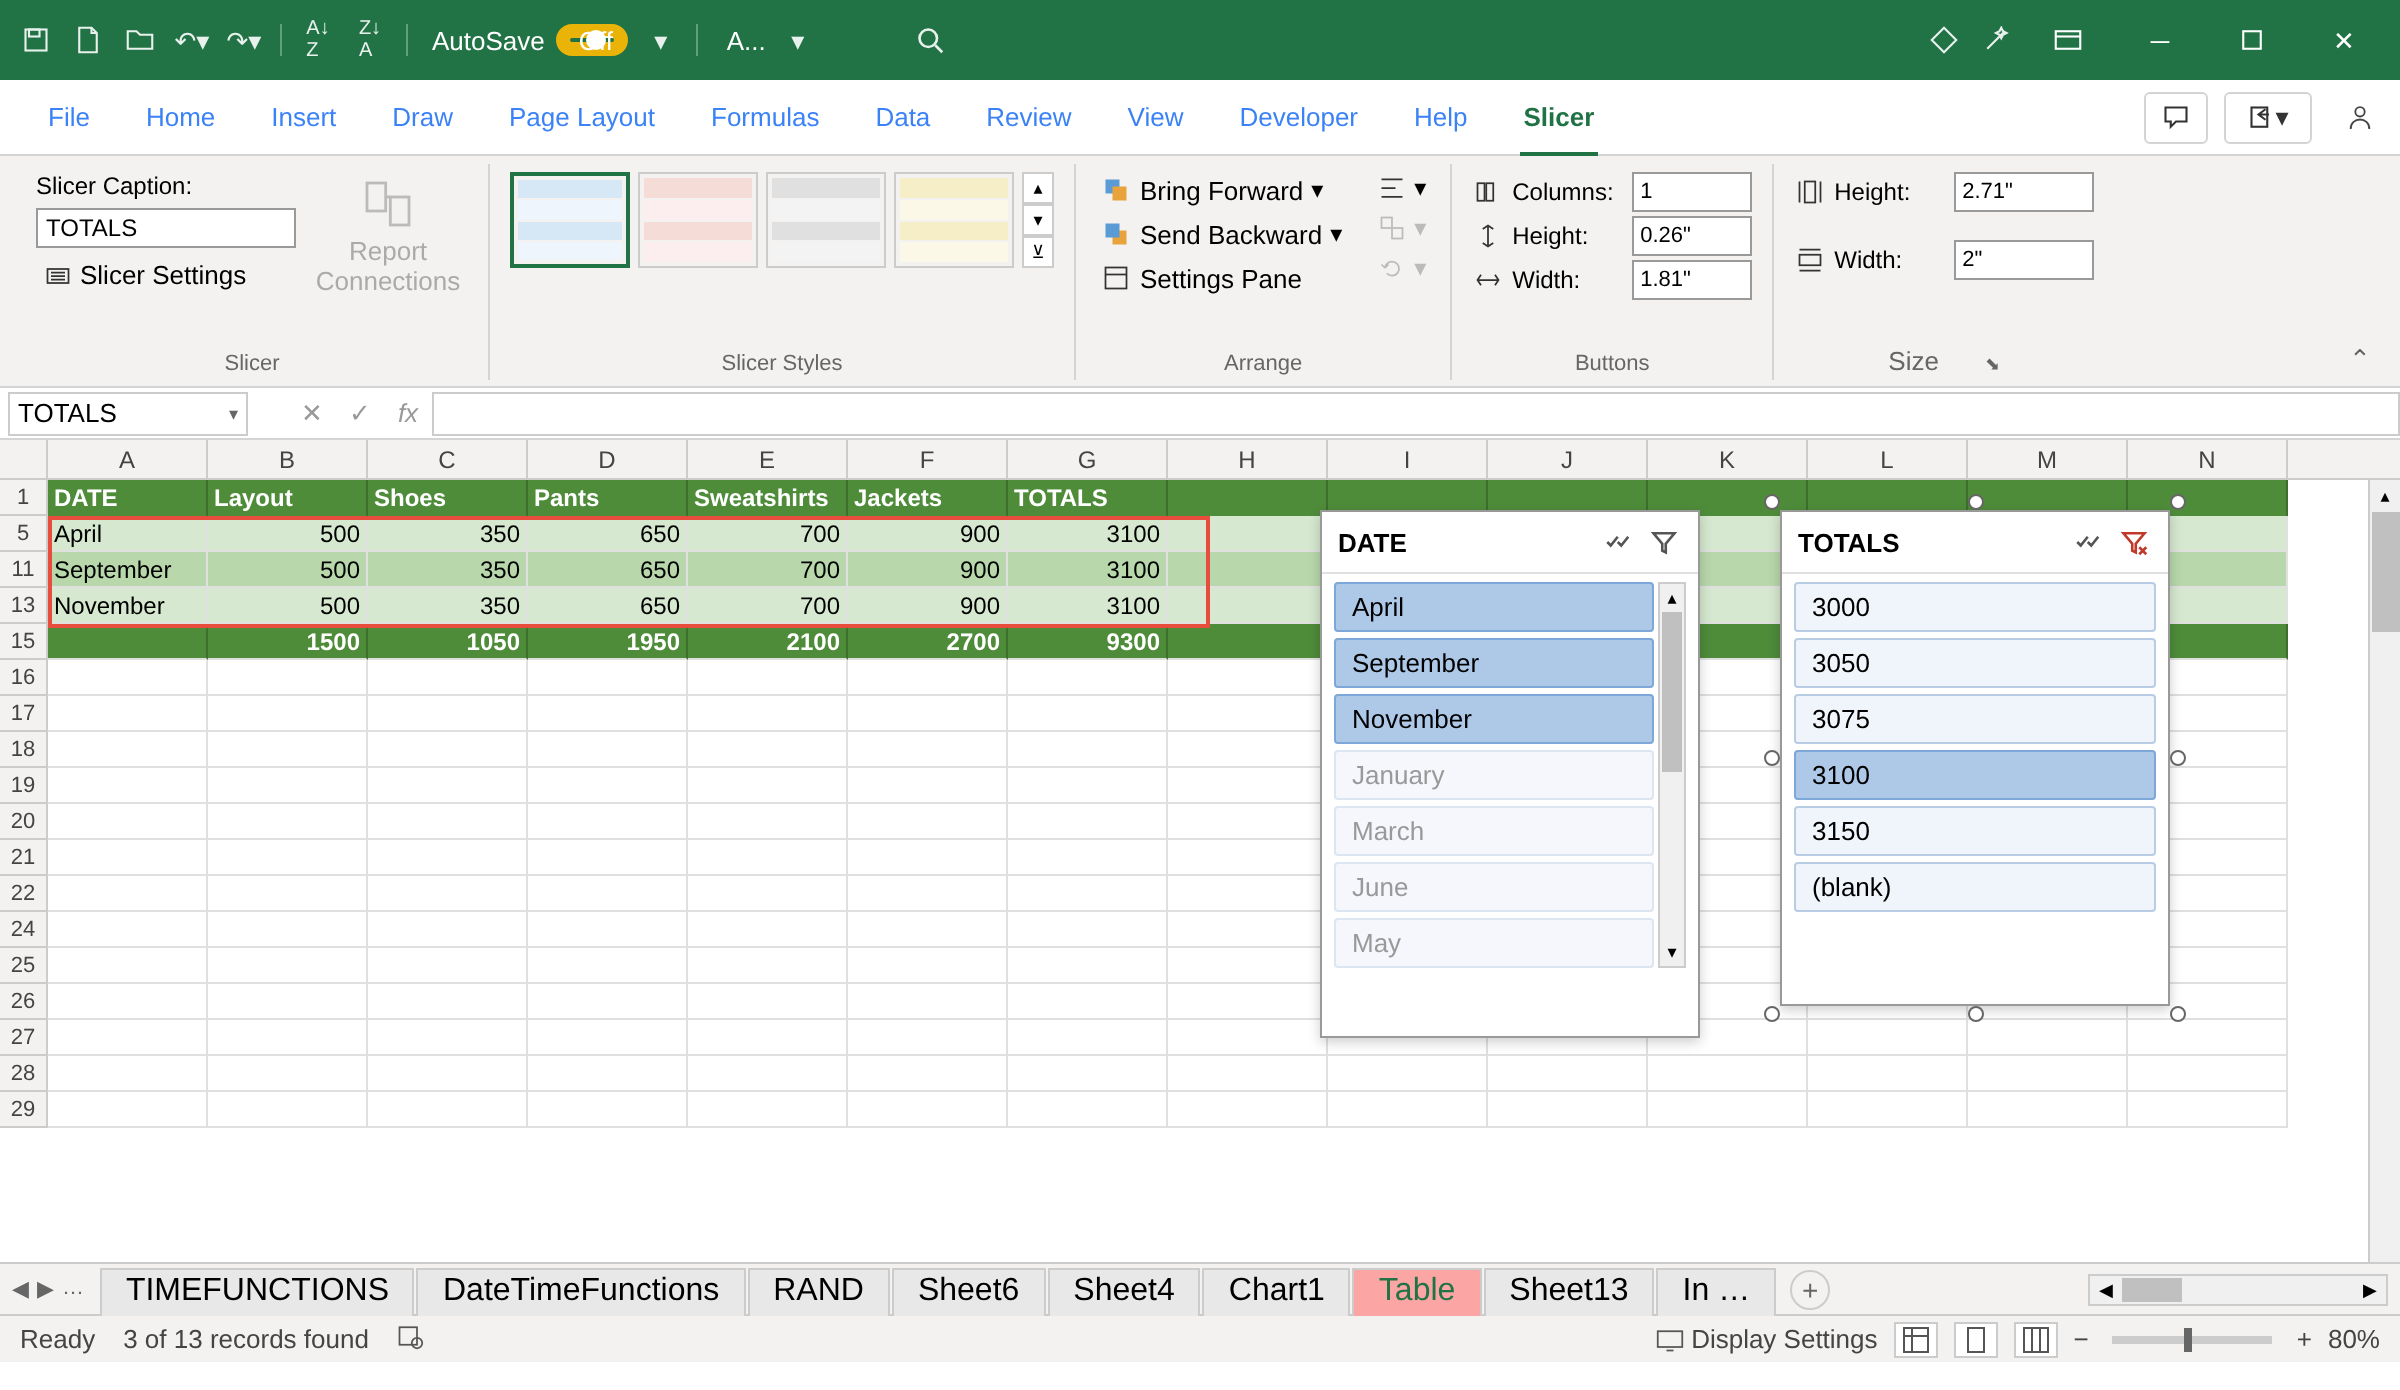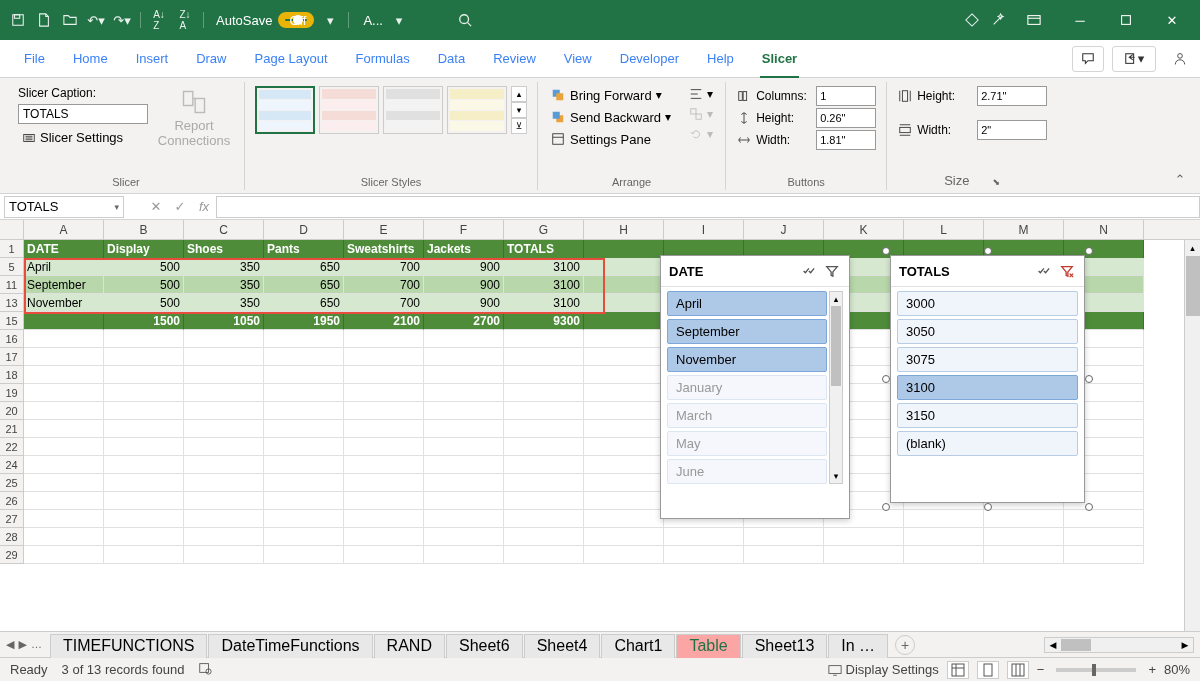--- a/index.html
+++ b/index.html
@@ -423,21 +423,21 @@
         <div class="col-header">K</div>
         <div class="col-header">L</div>
         <div class="col-header">M</div>
         <div class="col-header">N</div>
       </div>
   </div>
   <div class="grid-rows" id="grid-rows">
       <div class="grid-row hdr-row">
         <div class="row-header">1</div>
         <div class="cell">DATE</div>
-        <div class="cell">Display</div>
+        <div class="cell">Layout</div>
         <div class="cell">Shoes</div>
         <div class="cell">Pants</div>
         <div class="cell">Sweatshirts</div>
         <div class="cell">Jackets</div>
         <div class="cell">TOTALS</div>
         <div class="cell"></div>
         <div class="cell"></div>
         <div class="cell"></div>
         <div class="cell"></div>
         <div class="cell"></div>
@@ -750,22 +750,22 @@
           </svg>
         </span>
     </div>
     <div class="slicer-body">
       <div class="slicer-items" id="slicer1-items">
           <div class="slicer-item sel">April</div>
           <div class="slicer-item sel">September</div>
           <div class="slicer-item sel">November</div>
           <div class="slicer-item dim">January</div>
           <div class="slicer-item dim">March</div>
+          <div class="slicer-item dim">June</div>
           <div class="slicer-item dim">May</div>
-          <div class="slicer-item dim">June</div>
         </div>
       <div class="slicer-scroll">
         <div class="slicer-sbtn">▴</div>
           <div class="slicer-thumb" style="height:80px"></div>
           <div style="flex:1"></div>
           <div class="slicer-sbtn">▾</div>
       </div>
     </div>
   </div>
 

